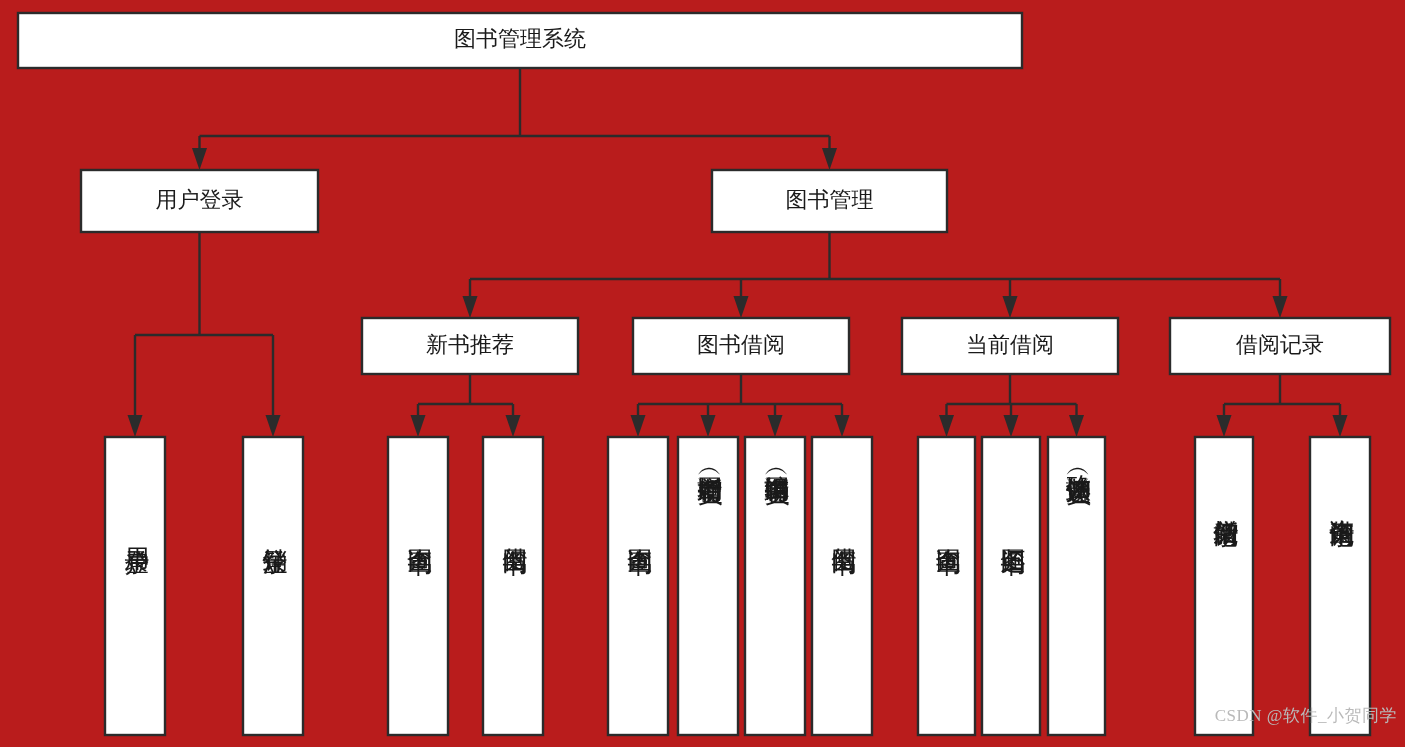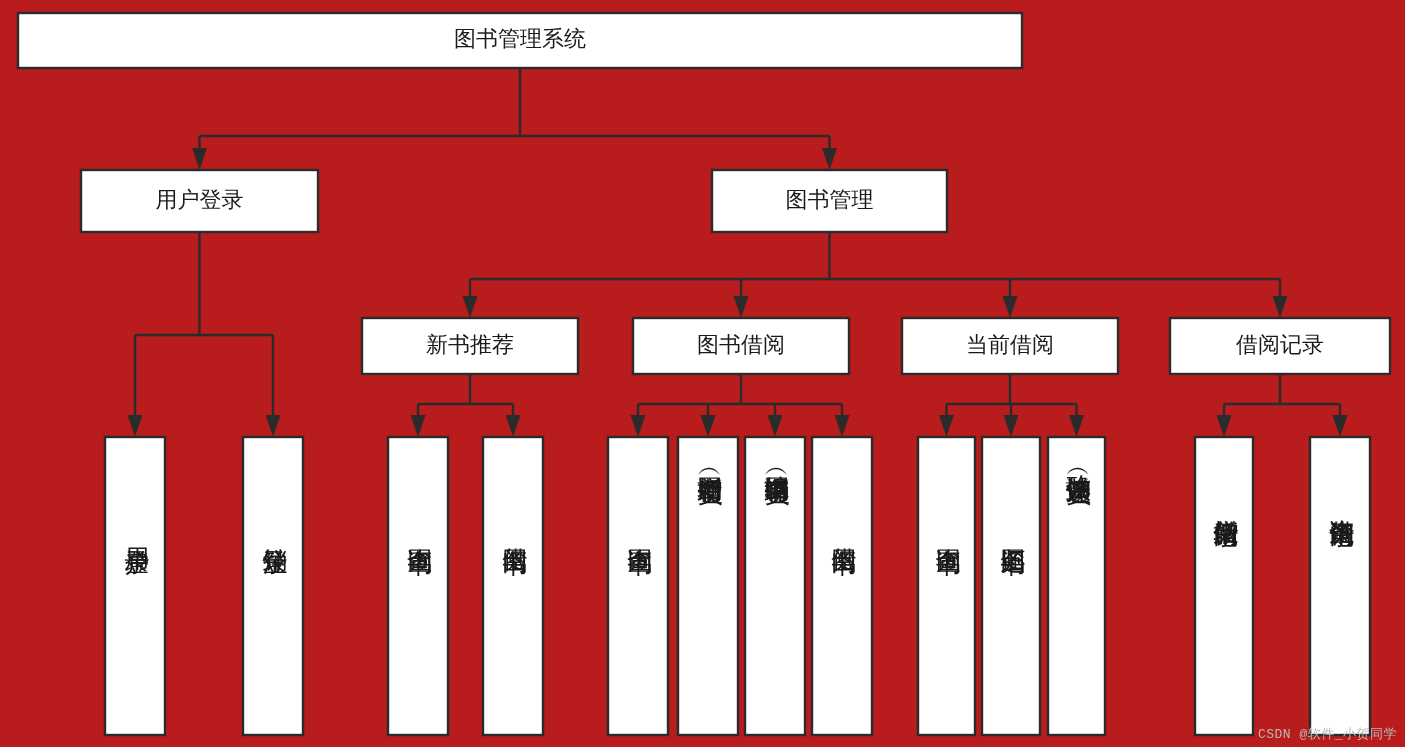--- a/index.html
+++ b/index.html
@@ -43,23 +43,23 @@
     fill: none;
     stroke: #2b2b2b;
     stroke-width: 2.4;
     stroke-linecap: butt;
     stroke-linejoin: miter;
   }
   .arrow-head { fill: #2b2b2b; stroke: none; }
   .watermark {
     position: absolute;
     right: 8px;
-    bottom: 4px;
-    font-family: Liberation Mono, monospace;
-    font-size: 13px;
+    bottom: 20px;
+    font-family: Liberation Serif, serif;
+    font-size: 17px;
     color: #b9b9b9;
     white-space: nowrap;
     letter-spacing: 0.5px;
   }
 </style>
 </head>
 <body>
 
 <div id="diagram-root">
   <svg class="canvas" viewBox="0 0 1405 747">

